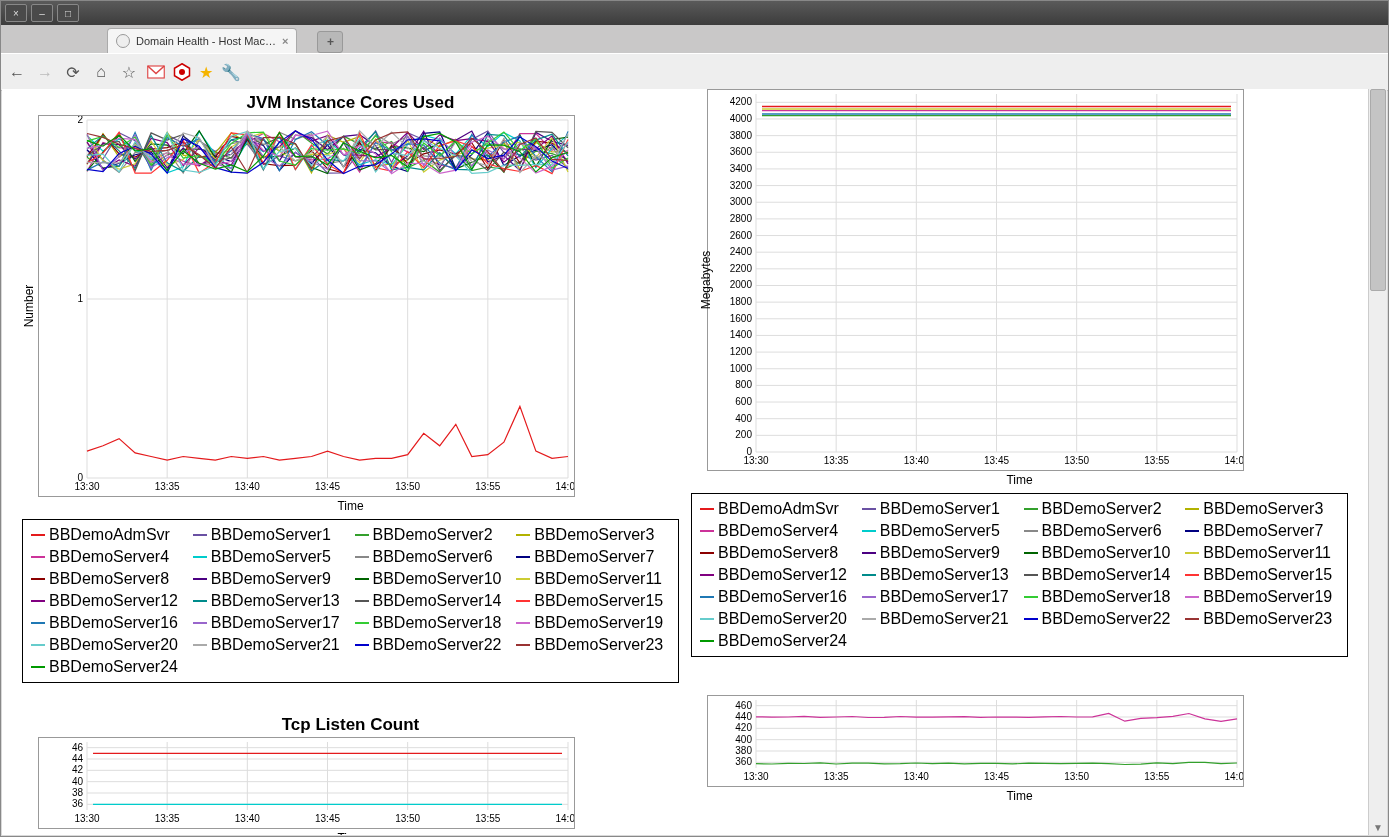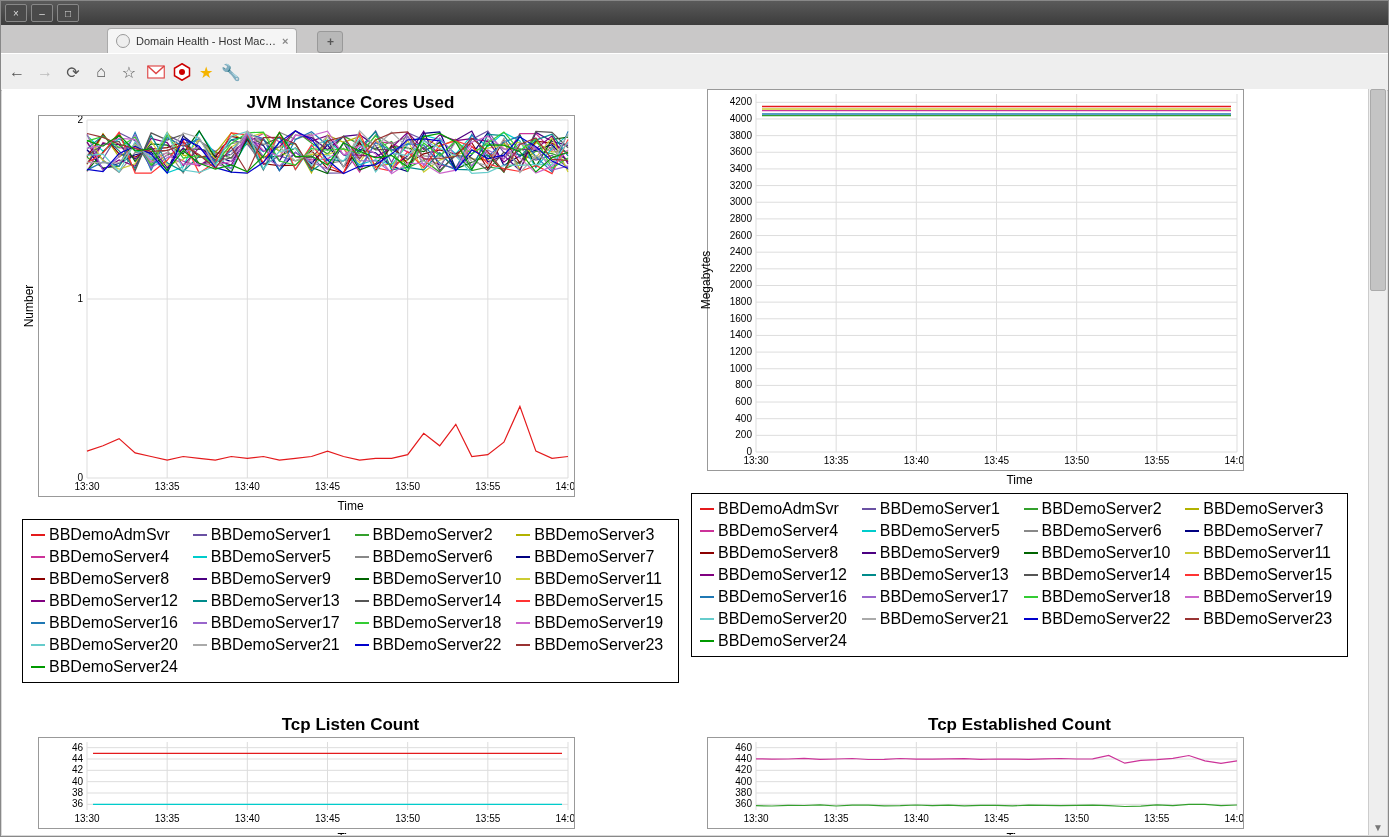--- a/index.html
+++ b/index.html
@@ -435,21 +435,20 @@
                 <text x="529" y="84" text-anchor="middle" font-size="10">14:00</text>
                 <line x1="54" x2="523" y1="15.333333333333329" y2="15.333333333333329" stroke="#e41a1c" stroke-width="1.4"></line>
                 <line x1="54" x2="523" y1="66.33333333333333" y2="66.33333333333333" stroke="#00cccc" stroke-width="1.4"></line>
               </svg>
             </div>
             <div class="xlabel">Time</div>
           </div>
         </div>
         <div class="mini">
           <div class="chart-wrap">
-            <div class="chart-title">Tcp Established Count</div>
             <div style="position:relative;padding-left:16px;">
               <svg class="chart" width="535" height="90">
                 <line class="grid-line" x1="48" x2="529" y1="66.33333333333333" y2="66.33333333333333"></line>
                 <text x="44" y="69.33333333333333" text-anchor="end" font-size="10">360</text>
                 <line class="grid-line" x1="48" x2="529" y1="55" y2="55"></line>
                 <text x="44" y="58" text-anchor="end" font-size="10">380</text>
                 <line class="grid-line" x1="48" x2="529" y1="43.666666666666664" y2="43.666666666666664"></line>
                 <text x="44" y="46.666666666666664" text-anchor="end" font-size="10">400</text>
                 <line class="grid-line" x1="48" x2="529" y1="32.33333333333333" y2="32.33333333333333"></line>
                 <text x="44" y="35.33333333333333" text-anchor="end" font-size="10">420</text>

